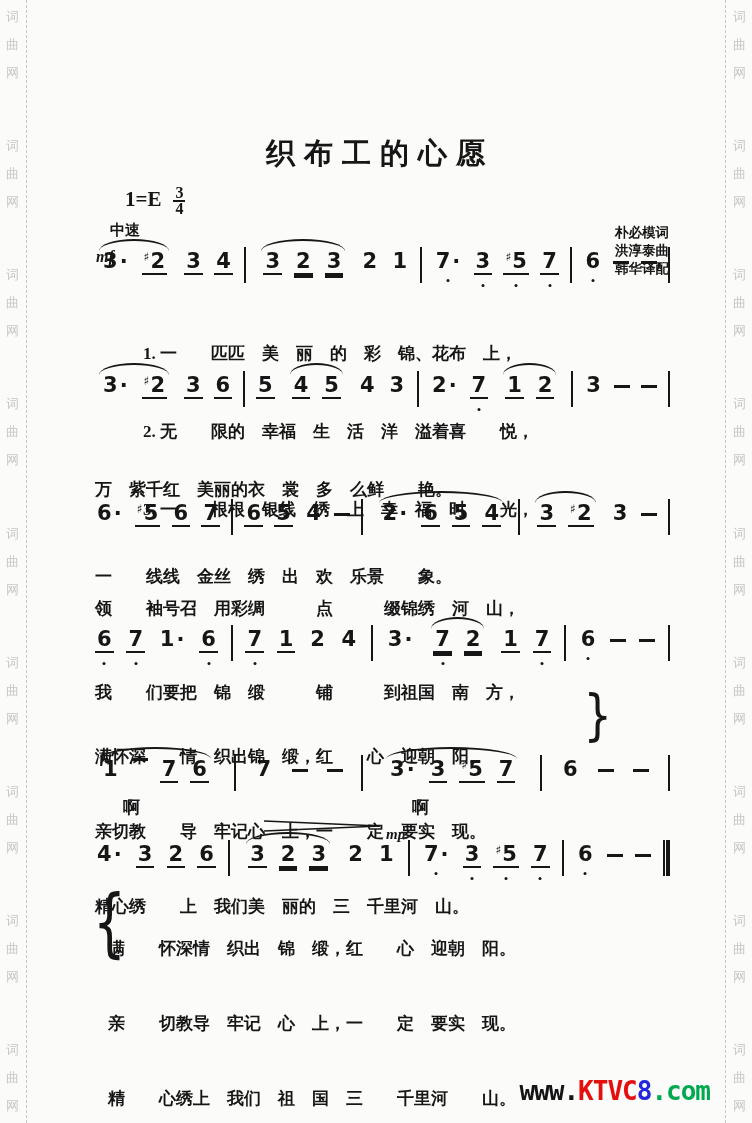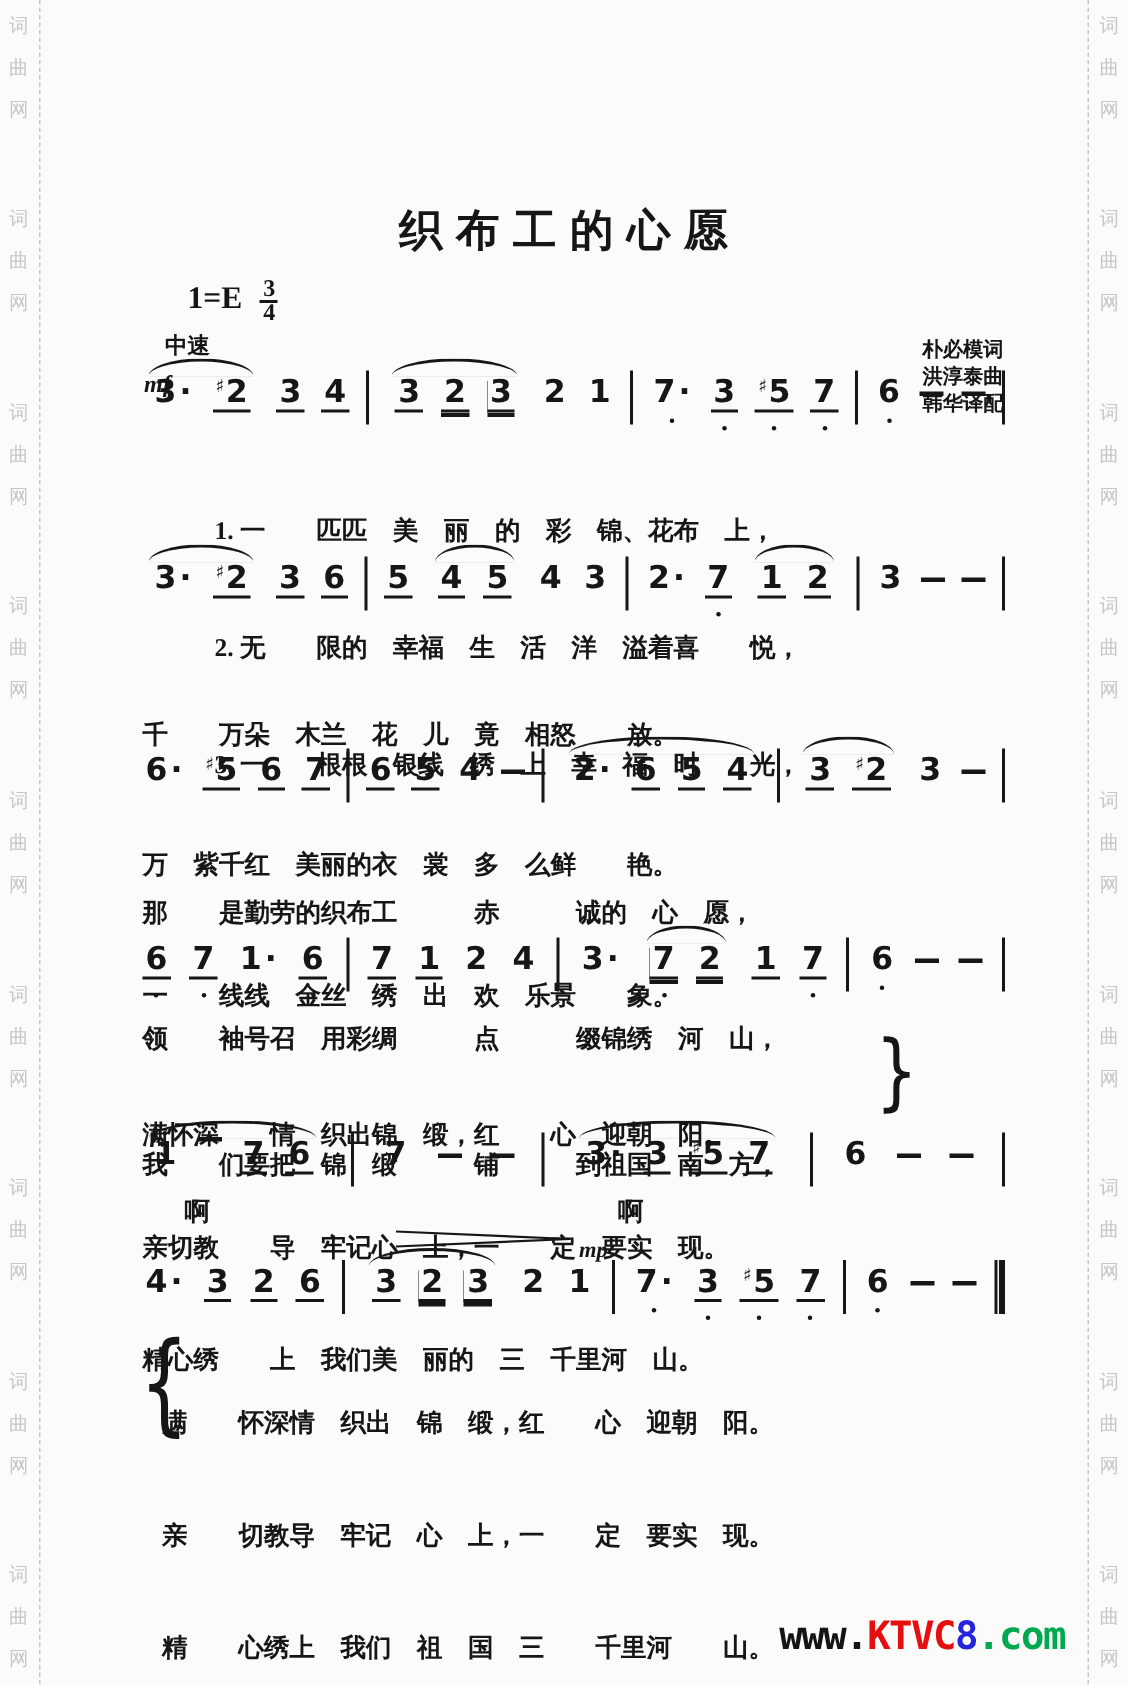--- a/index.html
+++ b/index.html
@@ -231,21 +231,20 @@
         <span class="tok u1"><span class="nbody">2</span></span>
       </span>
       <div class="bar"></div>
       <span class="tok"><span class="nbody">3</span></span>
       <div class="dash"></div>
       <div class="dash"></div>
       <div class="bar"></div>
     </div>
 
   <div class="lyr-block b2">
-    <span class="lyr">千　　万朵　木兰　花　儿　竟　相怒　　放。</span>
     <span class="lyr">万　紫千红　美丽的衣　裳　多　么鲜　　艳。</span>
     <span class="lyr">一　　线线　金丝　绣　出　欢　乐景　　象。</span>
   </div>
 
   <div class="notation n2">
       <span class="tok"><span class="nbody">6<span class="adot">·</span></span></span>
       <span class="tok u1"><span class="nbody"><span class="sharp">♯</span>5</span></span>
       <span class="tok u1"><span class="nbody">6</span></span>
       <span class="tok u1"><span class="nbody">7</span></span>
       <div class="bar"></div>
@@ -264,21 +263,20 @@
       <span class="slur">
         <span class="tok u1"><span class="nbody">3</span></span>
         <span class="tok u1"><span class="nbody"><span class="sharp">♯</span>2</span></span>
       </span>
       <span class="tok"><span class="nbody">3</span></span>
       <div class="dash"></div>
       <div class="bar"></div>
     </div>
 
   <div class="lyr-block b3">
-    <span class="lyr">那　　是勤劳的织布工　　　赤　　　诚的　心　愿，</span>
     <span class="lyr">领　　袖号召　用彩绸　　　点　　　缀锦绣　河　山，</span>
     <span class="lyr">我　　们要把　锦　缎　　　铺　　　到祖国　南　方，</span>
   </div>
 
   <div class="notation n3">
       <span class="tok u1"><span class="nbody">6</span><span class="odot low"></span></span>
       <span class="tok u1"><span class="nbody">7</span><span class="odot low"></span></span>
       <span class="tok"><span class="nbody">1<span class="adot">·</span></span></span>
       <span class="tok u1"><span class="nbody">6</span><span class="odot low"></span></span>
       <div class="bar"></div>

